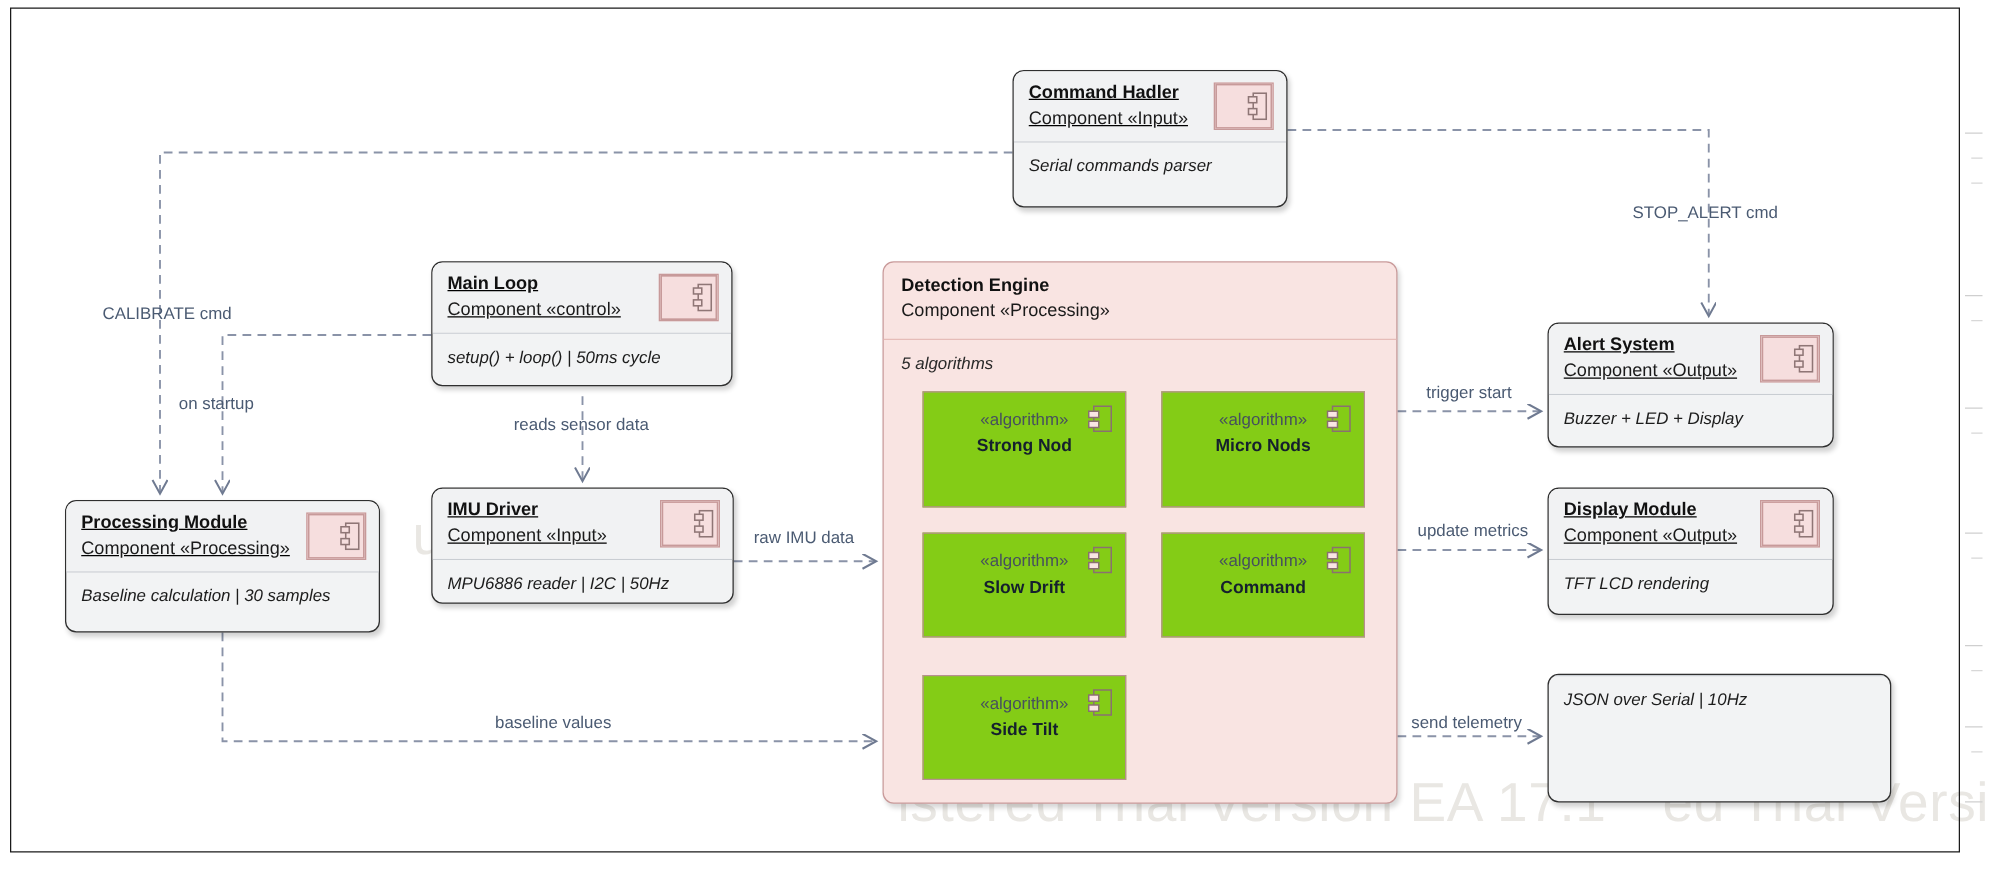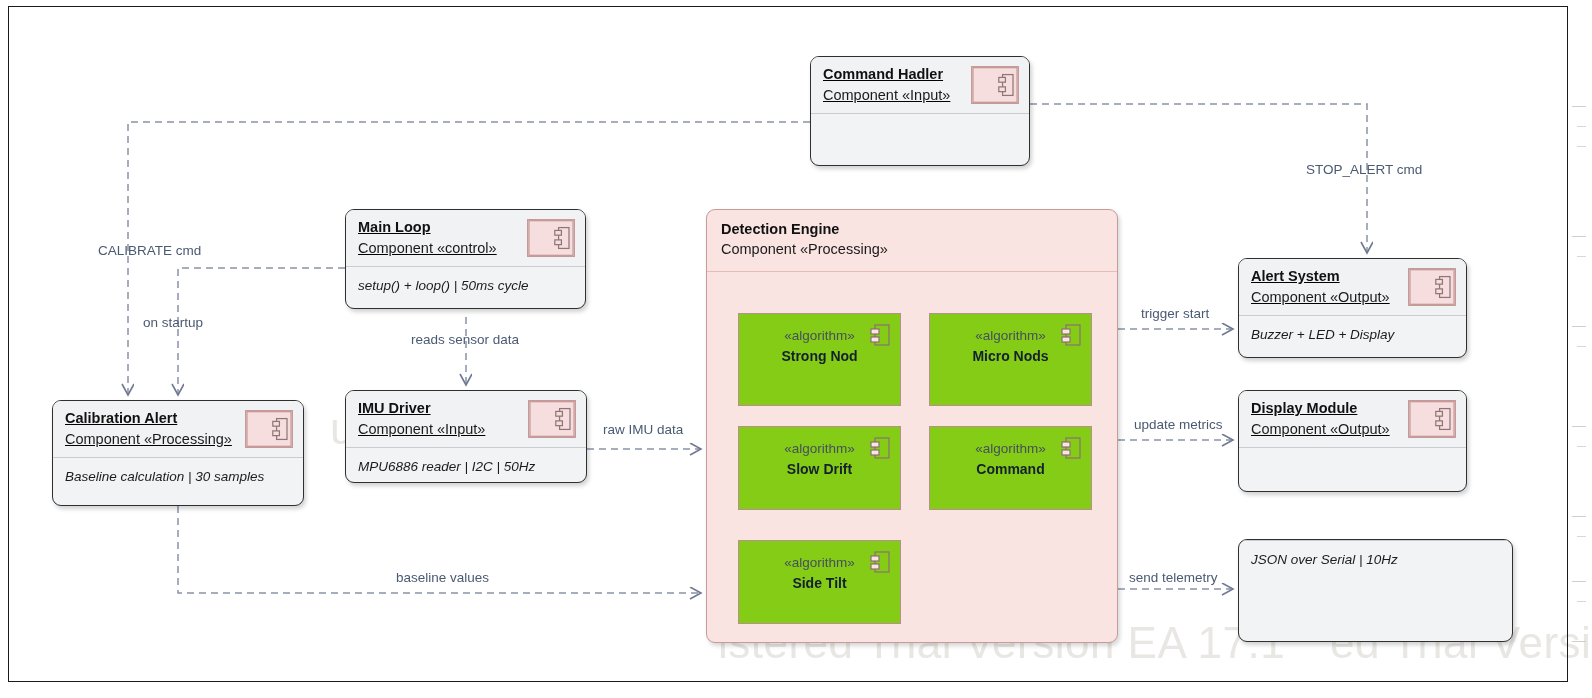--- a/index.html
+++ b/index.html
@@ -95,36 +95,37 @@
       <path d="M1030,104 L1367,104 L1367,252" marker-end="url(#ohead)"></path>
 
       <path d="M1118,329 L1232,329" marker-end="url(#ohead)"></path>
 
       <path d="M1118,440 L1232,440" marker-end="url(#ohead)"></path>
 
       <path d="M1118,589 L1232,589" marker-end="url(#ohead)"></path>
     </g>
   </svg>
 
-  <div class="edge-label" style="left:98px;top:243px">CALIBRATE cmd</div>
+  <div class="edge-label" style="left:82px;top:243px">CALIBRATE cmd</div>
   <div class="edge-label" style="left:143px;top:315px">on startup</div>
   <div class="edge-label" style="left:411px;top:332px">reads sensor data</div>
   <div class="edge-label" style="left:603px;top:422px">raw IMU data</div>
   <div class="edge-label" style="left:396px;top:570px">baseline values</div>
   <div class="edge-label" style="left:1306px;top:162px">STOP_ALERT cmd</div>
   <div class="edge-label" style="left:1141px;top:306px">trigger start</div>
   <div class="edge-label" style="left:1134px;top:417px">update metrics</div>
   <div class="edge-label" style="left:1129px;top:570px">send telemetry</div>
 
   <div class="pkg" style="left:706px;top:209px;width:412px;height:434px">
     <div class="hdr">
       <div class="nm">Detection Engine</div>
       <div class="st">Component «Processing»</div>
     </div>
     <div class="sep"></div>
+    <div class="cnt">5 algorithms</div>
   </div>
 
   <div class="algo" style="left:738px;top:313px;width:163px;height:93px">
     <svg class="ai" viewBox="0 0 20 24">
       <rect x="5" y="2" width="14" height="20" fill="none" stroke="#8a7070" stroke-width="1.2"></rect>
       <rect x="1" y="6" width="8" height="5" fill="#f9e6e4" stroke="#8a7070" stroke-width="1.2"></rect>
       <rect x="1" y="14" width="8" height="5" fill="#f9e6e4" stroke="#8a7070" stroke-width="1.2"></rect>
     </svg>
     <div class="txt">
       <div class="stereo">«algorithm»</div>
@@ -185,20 +186,23 @@
       <div class="nm">Command Hadler</div>
       <div class="st">Component «Input»</div>
       <svg class="cicon" viewBox="0 0 48 38">
         <rect x="0.7" y="0.7" width="46.6" height="36.6" fill="#f6dede" stroke="#c79a9a" stroke-width="1.4"></rect>
         <rect x="32" y="8" width="11" height="22" fill="none" stroke="#8f7676" stroke-width="1.3"></rect>
         <rect x="28" y="11" width="7" height="5" fill="#f6dede" stroke="#8f7676" stroke-width="1.3"></rect>
         <rect x="28" y="21" width="7" height="5" fill="#f6dede" stroke="#8f7676" stroke-width="1.3"></rect>
       </svg>
     </div>
     <div class="sep"></div>
+    <div class="body">
+      <div class="dsc">Serial commands parser</div>
+    </div>
   </div>
 
   <div class="node" style="left:345px;top:209px;width:241px;height:100px">
     <div class="hdr">
       <div class="nm">Main Loop</div>
       <div class="st">Component «control»</div>
       <svg class="cicon" viewBox="0 0 48 38">
         <rect x="0.7" y="0.7" width="46.6" height="36.6" fill="#f6dede" stroke="#c79a9a" stroke-width="1.4"></rect>
         <rect x="32" y="8" width="11" height="22" fill="none" stroke="#8f7676" stroke-width="1.3"></rect>
         <rect x="28" y="11" width="7" height="5" fill="#f6dede" stroke="#8f7676" stroke-width="1.3"></rect>
@@ -206,21 +210,21 @@
       </svg>
     </div>
     <div class="sep"></div>
     <div class="body">
       <div class="dsc">setup() + loop() | 50ms cycle</div>
     </div>
   </div>
 
   <div class="node" style="left:52px;top:400px;width:252px;height:106px">
     <div class="hdr">
-      <div class="nm">Calibration Alert</div>
+      <div class="nm">Processing Module</div>
       <div class="st">Component «Processing»</div>
       <svg class="cicon" viewBox="0 0 48 38">
         <rect x="0.7" y="0.7" width="46.6" height="36.6" fill="#f6dede" stroke="#c79a9a" stroke-width="1.4"></rect>
         <rect x="32" y="8" width="11" height="22" fill="none" stroke="#8f7676" stroke-width="1.3"></rect>
         <rect x="28" y="11" width="7" height="5" fill="#f6dede" stroke="#8f7676" stroke-width="1.3"></rect>
         <rect x="28" y="21" width="7" height="5" fill="#f6dede" stroke="#8f7676" stroke-width="1.3"></rect>
       </svg>
     </div>
     <div class="sep"></div>
     <div class="body">
@@ -267,20 +271,23 @@
       <div class="nm">Display Module</div>
       <div class="st">Component «Output»</div>
       <svg class="cicon" viewBox="0 0 48 38">
         <rect x="0.7" y="0.7" width="46.6" height="36.6" fill="#f6dede" stroke="#c79a9a" stroke-width="1.4"></rect>
         <rect x="32" y="8" width="11" height="22" fill="none" stroke="#8f7676" stroke-width="1.3"></rect>
         <rect x="28" y="11" width="7" height="5" fill="#f6dede" stroke="#8f7676" stroke-width="1.3"></rect>
         <rect x="28" y="21" width="7" height="5" fill="#f6dede" stroke="#8f7676" stroke-width="1.3"></rect>
       </svg>
     </div>
     <div class="sep"></div>
+    <div class="body">
+      <div class="dsc">TFT LCD rendering</div>
+    </div>
   </div>
 
   <div class="node" style="left:1238px;top:539px;width:275px;height:103px">
     <div class="sep"></div>
     <div class="body">
       <div class="dsc">JSON over Serial | 10Hz</div>
     </div>
   </div>
 
   <div class="frame-border"></div>

